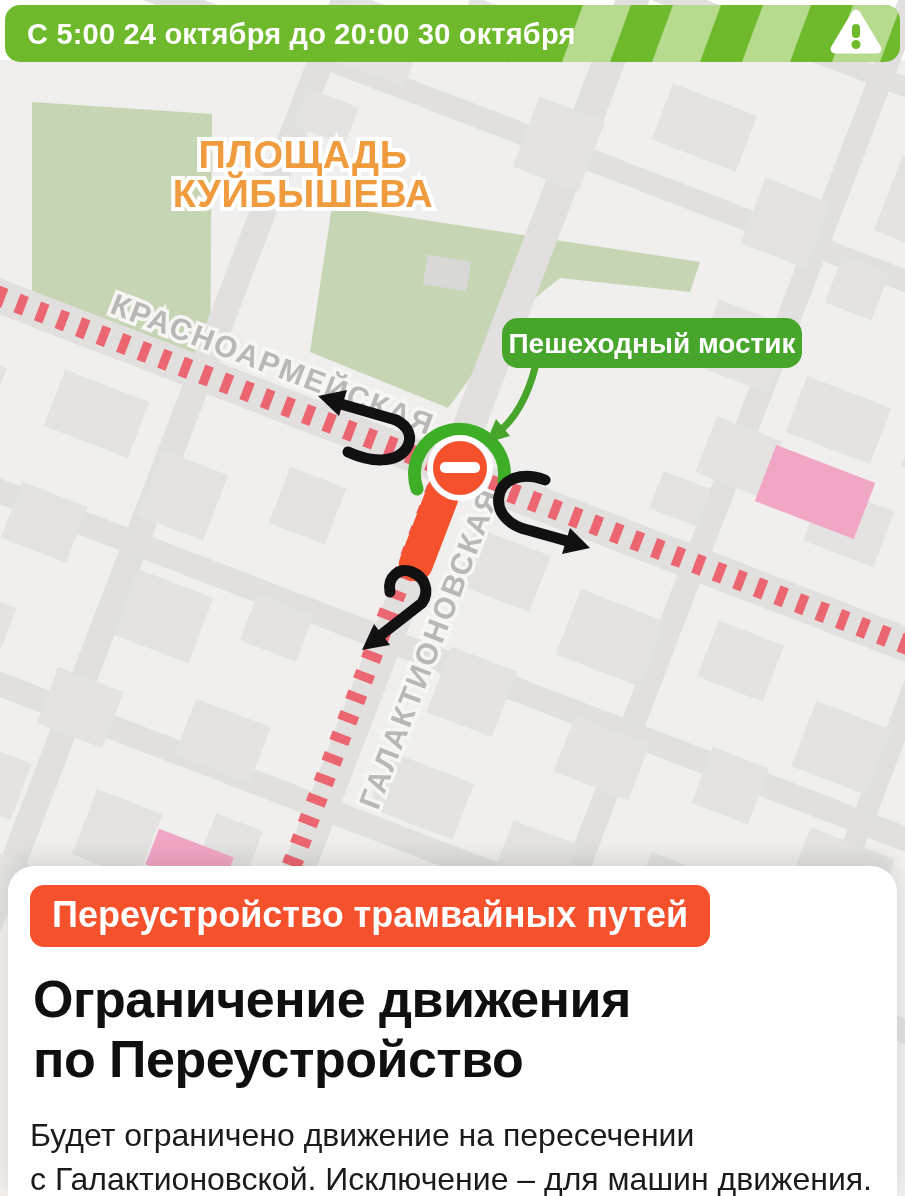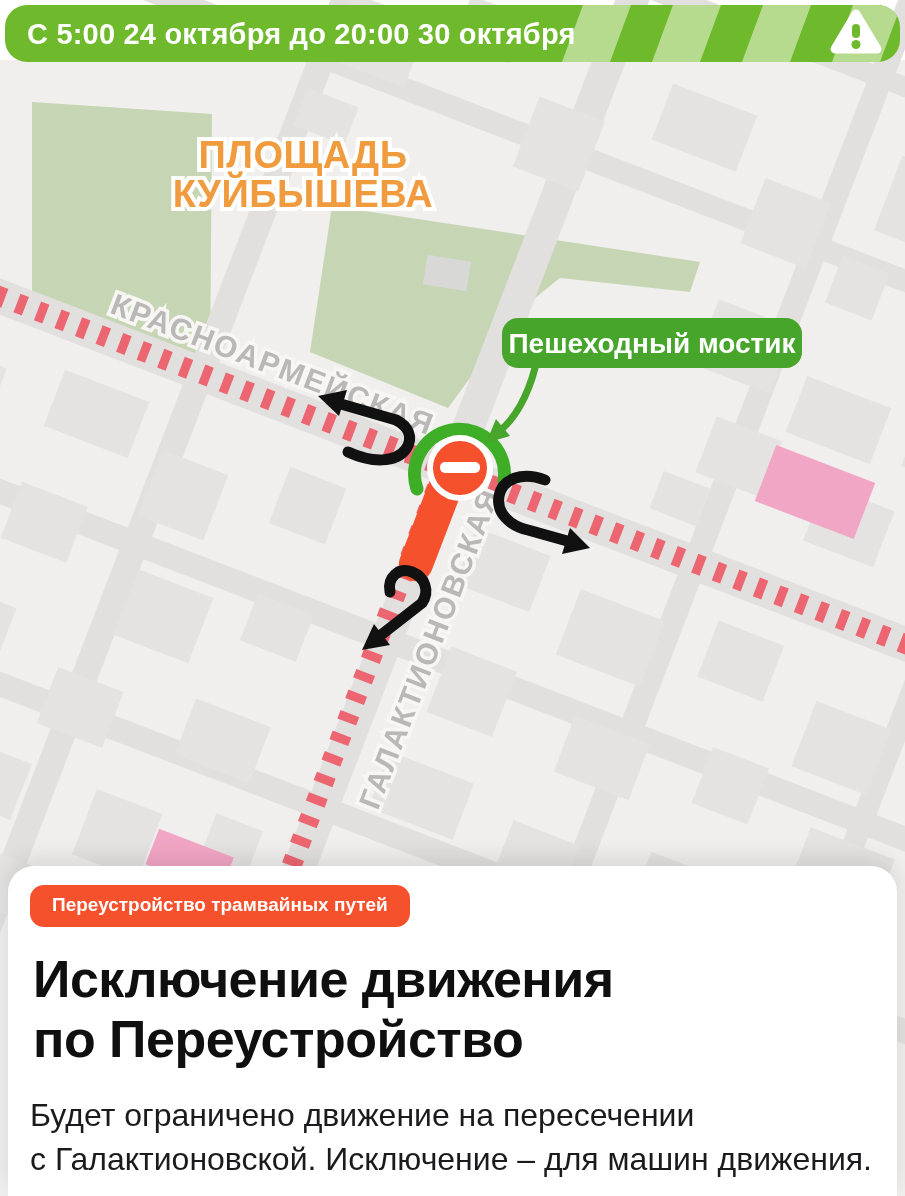--- a/index.html
+++ b/index.html
@@ -2,37 +2,37 @@
 <html><head>
 <meta charset="utf-8">
 <style>
   html,body{margin:0;padding:0;background:#ffffff;}
   body{width:905px;height:1196px;position:relative;overflow:hidden;
        font-family:"Liberation Sans","DejaVu Sans",sans-serif;}
   .stage{position:absolute;inset:0;width:905px;height:1196px;}
 
   
   .banner{position:absolute;left:5px;top:5px;right:5px;height:57px;
-          border-radius:22px;background:#6fba2c;overflow:hidden;z-index:30;}
+          border-radius:15px;background:#6fba2c;overflow:hidden;z-index:30;}
   .banner svg{position:absolute;inset:0;}
   .banner .schedule{position:absolute;left:22px;top:50%;transform:translateY(-50%);
           color:#ffffff;font-size:29px;font-weight:bold;white-space:nowrap;letter-spacing:.2px;}
 
   
   .map-svg{position:absolute;left:0;top:0;z-index:1;}
   .map-label{font-weight:bold;paint-order:stroke;}
   .street-label{fill:#b9b8b6;stroke:#f7f6f4;stroke-width:7px;font-size:30px;letter-spacing:2px;}
   .square-label{fill:#f09b3d;stroke:#ffffff;stroke-width:8px;font-size:38px;letter-spacing:.5px;}
   .callout-label{fill:#ffffff;font-size:28px;font-weight:bold;}
 
   
   .card{position:absolute;left:8px;right:8px;top:866px;height:330px;background:#ffffff;
         border-radius:26px 26px 0 0;z-index:40;box-shadow:0 -8px 22px rgba(0,0,0,.10);}
   .badge{display:inline-block;margin:19px 0 0 22px;padding:9px 22px 11px 22px;border-radius:14px;
-         background:#f5512d;color:#ffffff;font-size:19px;font-weight:bold;white-space:nowrap;}
+         background:#f5512d;color:#ffffff;font-size:36px;font-weight:bold;white-space:nowrap;}
   .card h1{margin:22px 0 0 25px;font-size:52px;line-height:60px;color:#0f0f0f;
            font-weight:bold;letter-spacing:-.5px;}
   .card p{margin:24px 0 8px 22px;font-size:32px;line-height:44px;color:#1b1b1d;}
 </style>
 </head>
 <body>
 
 <div class="stage">
 
   <svg class="map-svg" width="905" height="1196" viewBox="0 0 905 1196" font-family="&quot;Liberation Sans&quot;,&quot;DejaVu Sans&quot;,sans-serif">
@@ -192,17 +192,17 @@
         <polygon points="851,9 830,44 872,44" fill="#ffffff" stroke="#ffffff" stroke-width="9" stroke-linejoin="round"></polygon>
         <rect x="847" y="19" width="8" height="14" rx="4" fill="#6fba2c"></rect>
         <circle cx="851" cy="39.5" r="4.5" fill="#6fba2c"></circle>
       </g>
     </svg>
     <span class="schedule">С 5:00 24 октября до 20:00 30 октября</span>
   </div>
 
   <div class="card">
     <span class="badge">Переустройство трамвайных путей</span>
-    <h1><span>Исключение движения</span><br><span>по Переустройство</span></h1>
+    <h1><span>Ограничение движения</span><br><span>по Переустройство</span></h1>
     <p><span>Будет ограничено движение на пересечении</span><br><span>с Галактионовской. Исключение – для машин движения.</span></p>
   </div>
 
 </div>
 
 </body></html>

